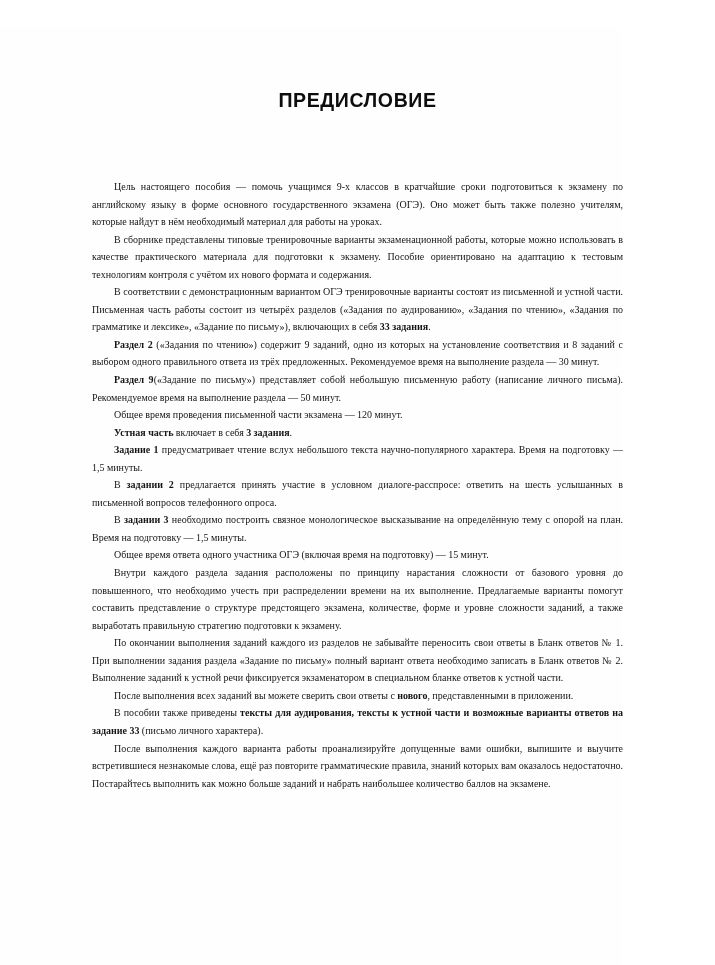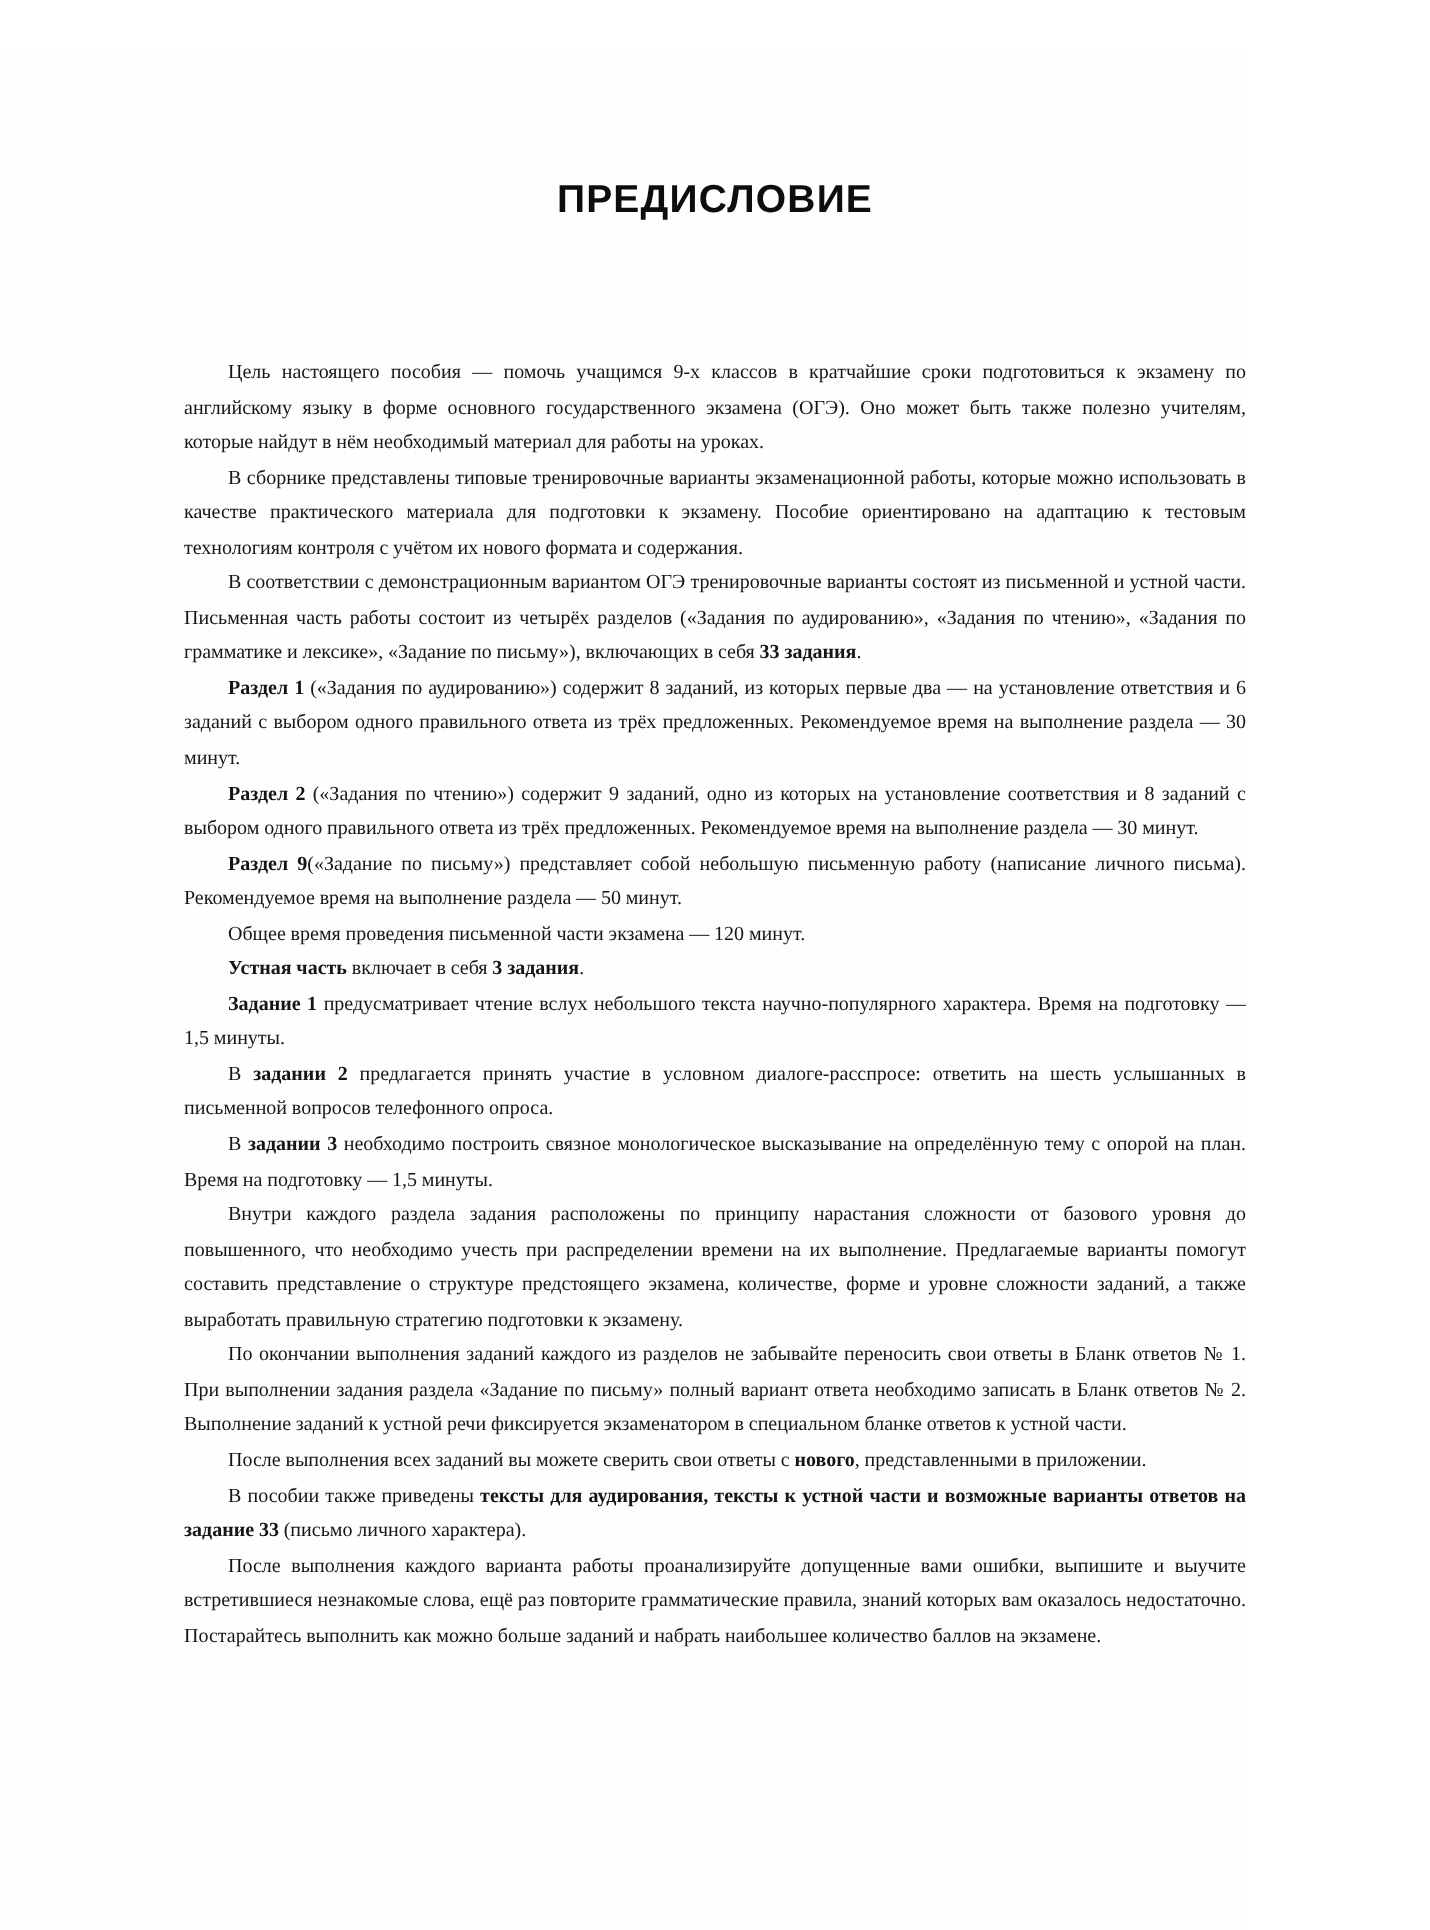--- a/index.html
+++ b/index.html
@@ -64,37 +64,37 @@
   <div class="page-title">ПРЕДИСЛОВИЕ</div>
 
   <div class="body-block">
 
     <p class="para"><span>Цель настоящего пособия — помочь учащимся 9-х классов в кратчайшие сроки подготовиться к экзамену по английскому языку в форме основного государственного экзамена (ОГЭ). Оно может быть также полезно учителям, которые найдут в нём необходимый материал для работы на уроках.</span></p>
 
     <p class="para"><span>В сборнике представлены типовые тренировочные варианты экзаменационной работы, которые можно использовать в качестве практического материала для подготовки к экзамену. Пособие ориентировано на адаптацию к тестовым технологиям контроля с учётом их нового формата и содержания.</span></p>
 
     <p class="para"><span>В соответствии с демонстрационным вариантом ОГЭ тренировочные варианты состоят из письменной и устной части. Письменная часть работы состоит из четырёх разделов («Задания по аудированию», «Задания по чтению», «Задания по грамматике и лексике», «Задание по письму»), включающих в себя </span><b>33 задания</b><span>.</span></p>
 
-    <p class="para"><b>Раздел 1</b><span> («Задания по аудированию») содержит 8 заданий, из которых первые два — на установление ответствия и 6 заданий с выбором одного правильного ответа из трёх предложенных. Рекомендуемое время на выполнение раздела — 30 минут.</span></p>
 
     <p class="para"><b>Раздел 2</b><span> («Задания по чтению») содержит 9 заданий, одно из которых на установление соответствия и 8 заданий с выбором одного правильного ответа из трёх предложенных. Рекомендуемое время на выполнение раздела — 30 минут.</span></p>
 
 
     <p class="para"><b>Раздел 9</b><span>(«Задание по письму») представляет собой небольшую письменную работу (написание личного письма). Рекомендуемое время на выполнение раздела — 50 минут.</span></p>
 
     <p class="para"><span>Общее время проведения письменной части экзамена — 120 минут.</span></p>
 
     <p class="para"><b>Устная часть</b><span> включает в себя </span><b>3 задания</b><span>.</span></p>
 
     <p class="para"><b>Задание 1</b><span> предусматривает чтение вслух небольшого текста научно-популярного характера. Время на подготовку — 1,5 минуты.</span></p>
 
     <p class="para"><span>В </span><b>задании 2</b><span> предлагается принять участие в условном диалоге-расспросе: ответить на шесть услышанных в письменной вопросов телефонного опроса.</span></p>
 
     <p class="para"><span>В </span><b>задании 3</b><span> необходимо построить связное монологическое высказывание на определённую тему с опорой на план. Время на подготовку — 1,5 минуты.</span></p>
 
+    <p class="para"><span>Общее время ответа одного участника ОГЭ (включая время на подготовку) — 15 минут.</span></p>
 
     <p class="para"><span>Внутри каждого раздела задания расположены по принципу нарастания сложности от базового уровня до повышенного, что необходимо учесть при распределении времени на их выполнение. Предлагаемые варианты помогут составить представление о структуре предстоящего экзамена, количестве, форме и уровне сложности заданий, а также выработать правильную стратегию подготовки к экзамену.</span></p>
 
     <p class="para"><span>По окончании выполнения заданий каждого из разделов не забывайте переносить свои ответы в Бланк ответов № 1. При выполнении задания раздела «Задание по письму» полный вариант ответа необходимо записать в Бланк ответов № 2. Выполнение заданий к устной речи фиксируется экзаменатором в специальном бланке ответов к устной части.</span></p>
 
     <p class="para"><span>После выполнения всех заданий вы можете сверить свои ответы с </span><b>нового</b><span>, представленными в приложении.</span></p>
 
     <p class="para"><span>В пособии также приведены </span><b>тексты для аудирования, тексты к устной части и возможные варианты ответов на  задание 33</b><span> (письмо личного характера).</span></p>
 
     <p class="para"><span>После выполнения каждого варианта работы проанализируйте допущенные вами ошибки, выпишите и выучите встретившиеся незнакомые слова, ещё раз повторите грамматические правила, знаний которых вам оказалось недостаточно. Постарайтесь выполнить как можно больше заданий и набрать наибольшее количество баллов на экзамене.</span></p>

